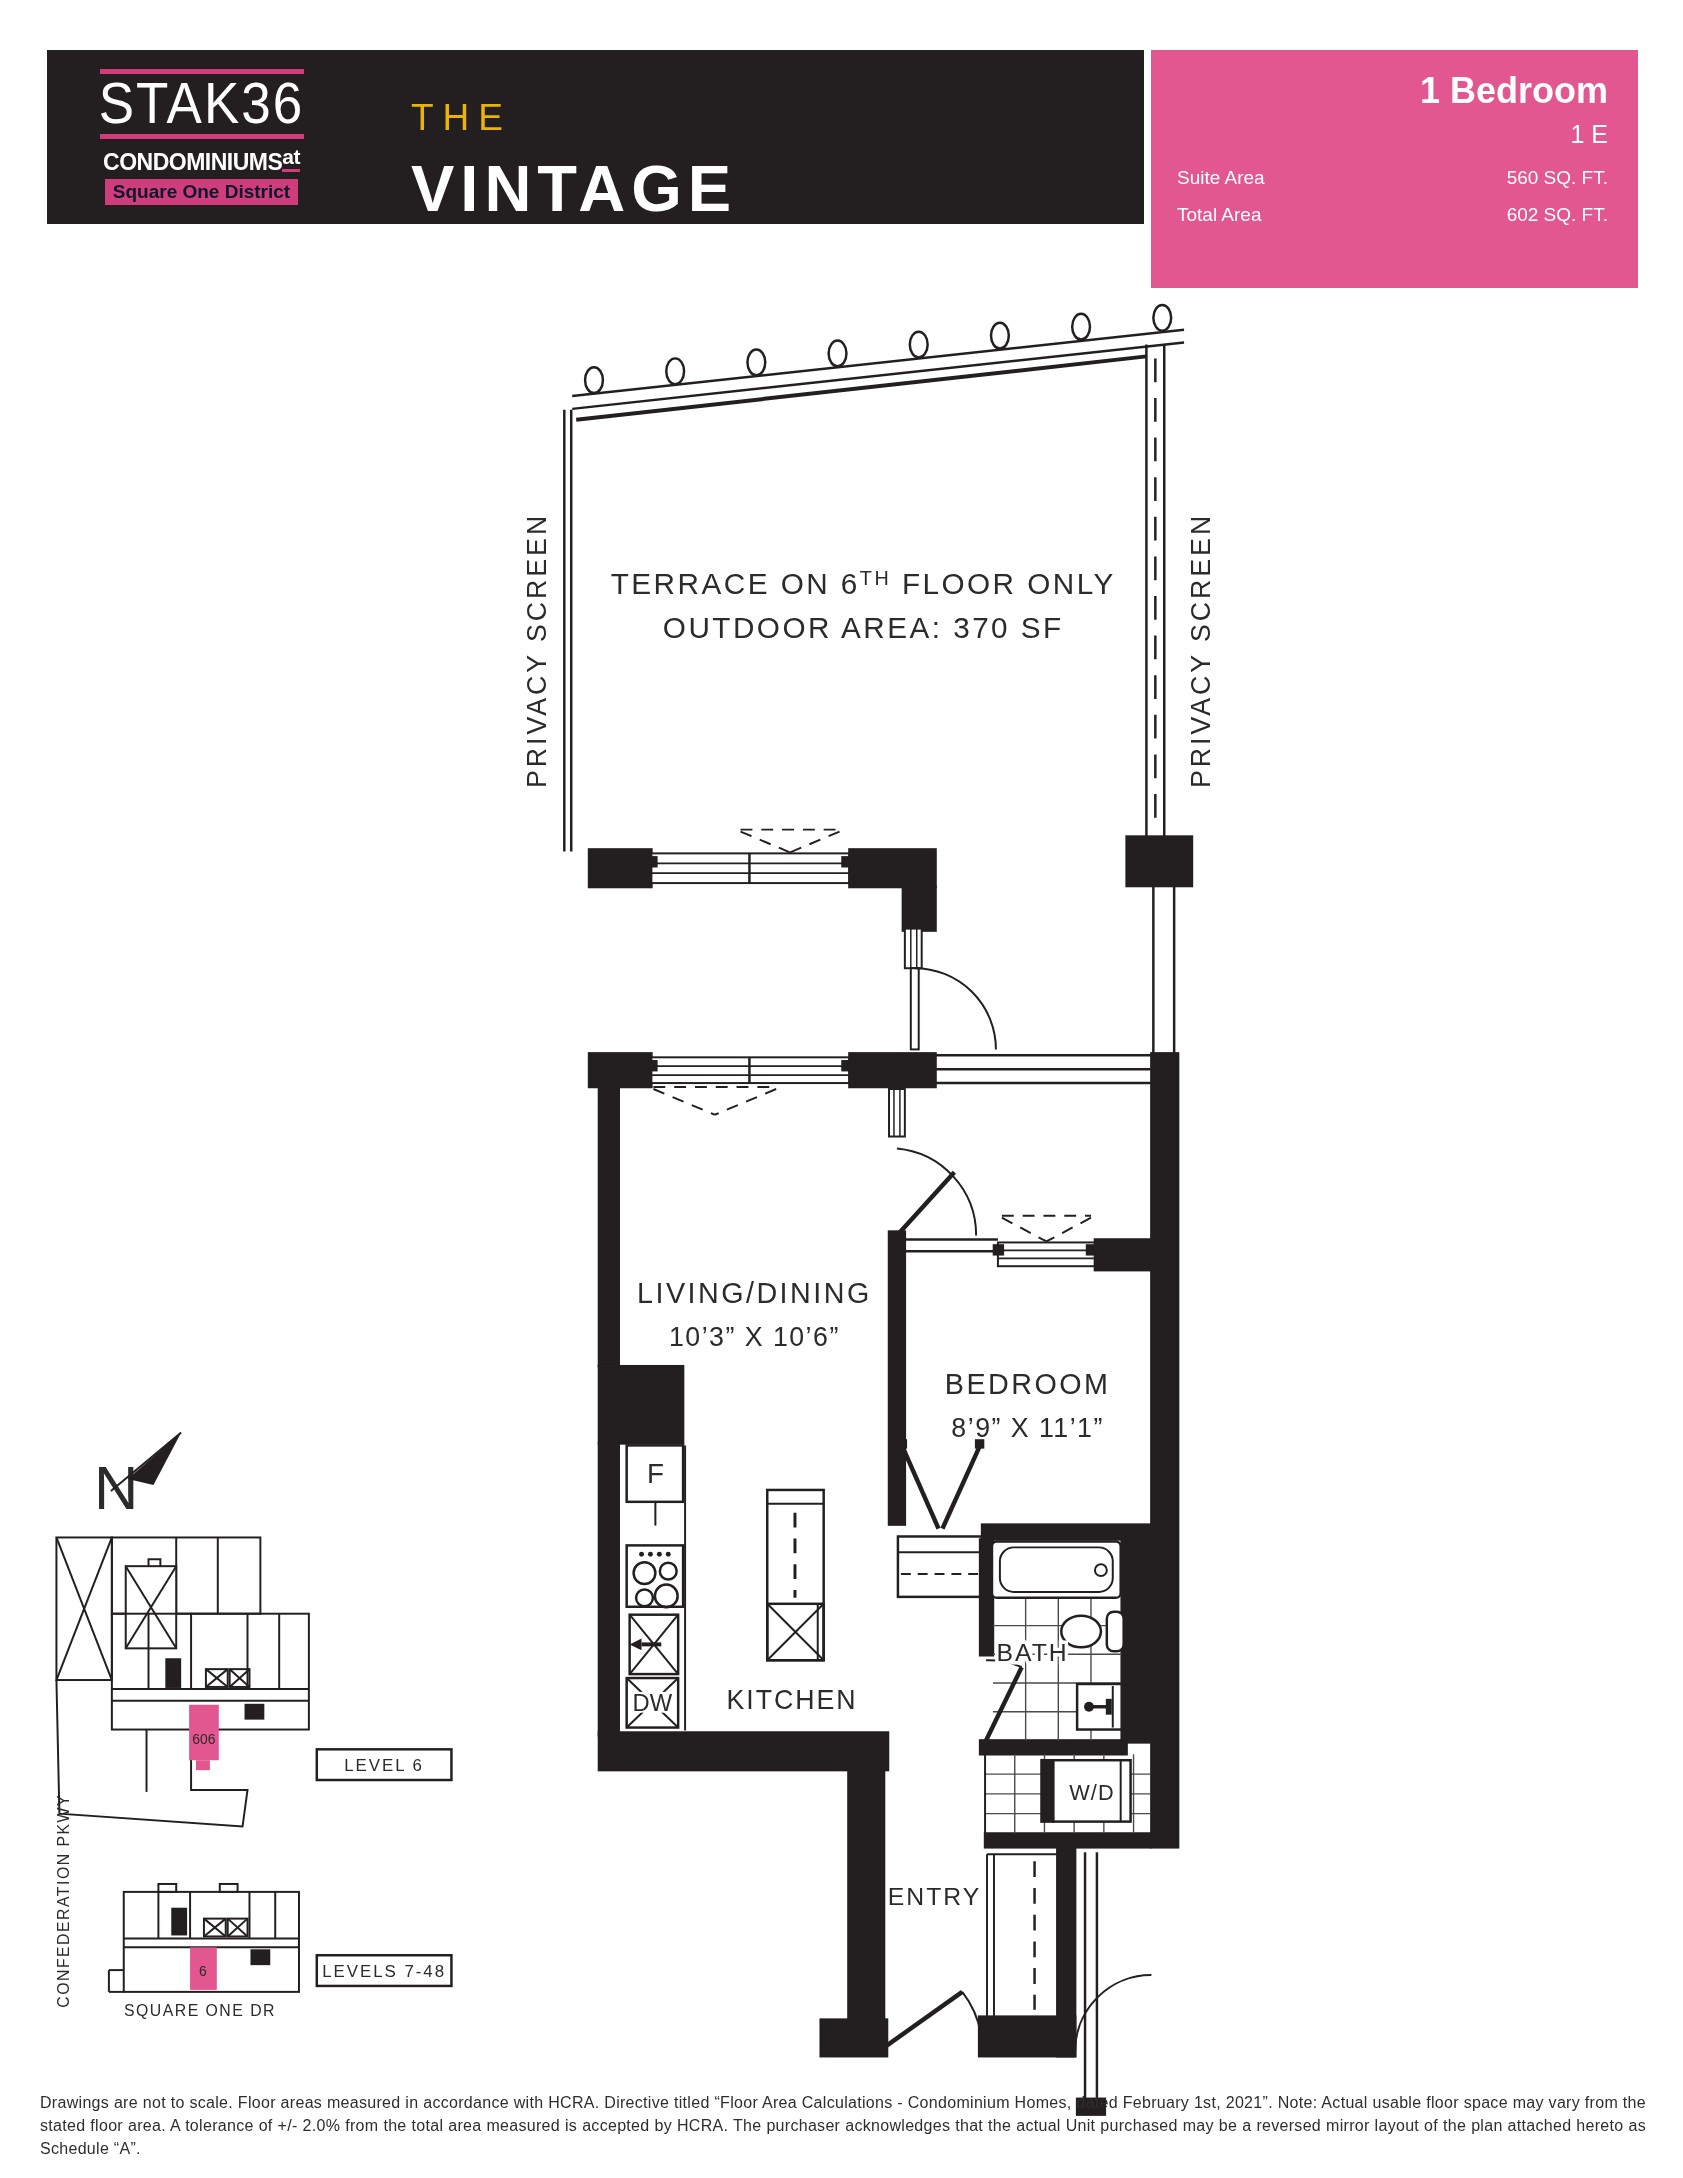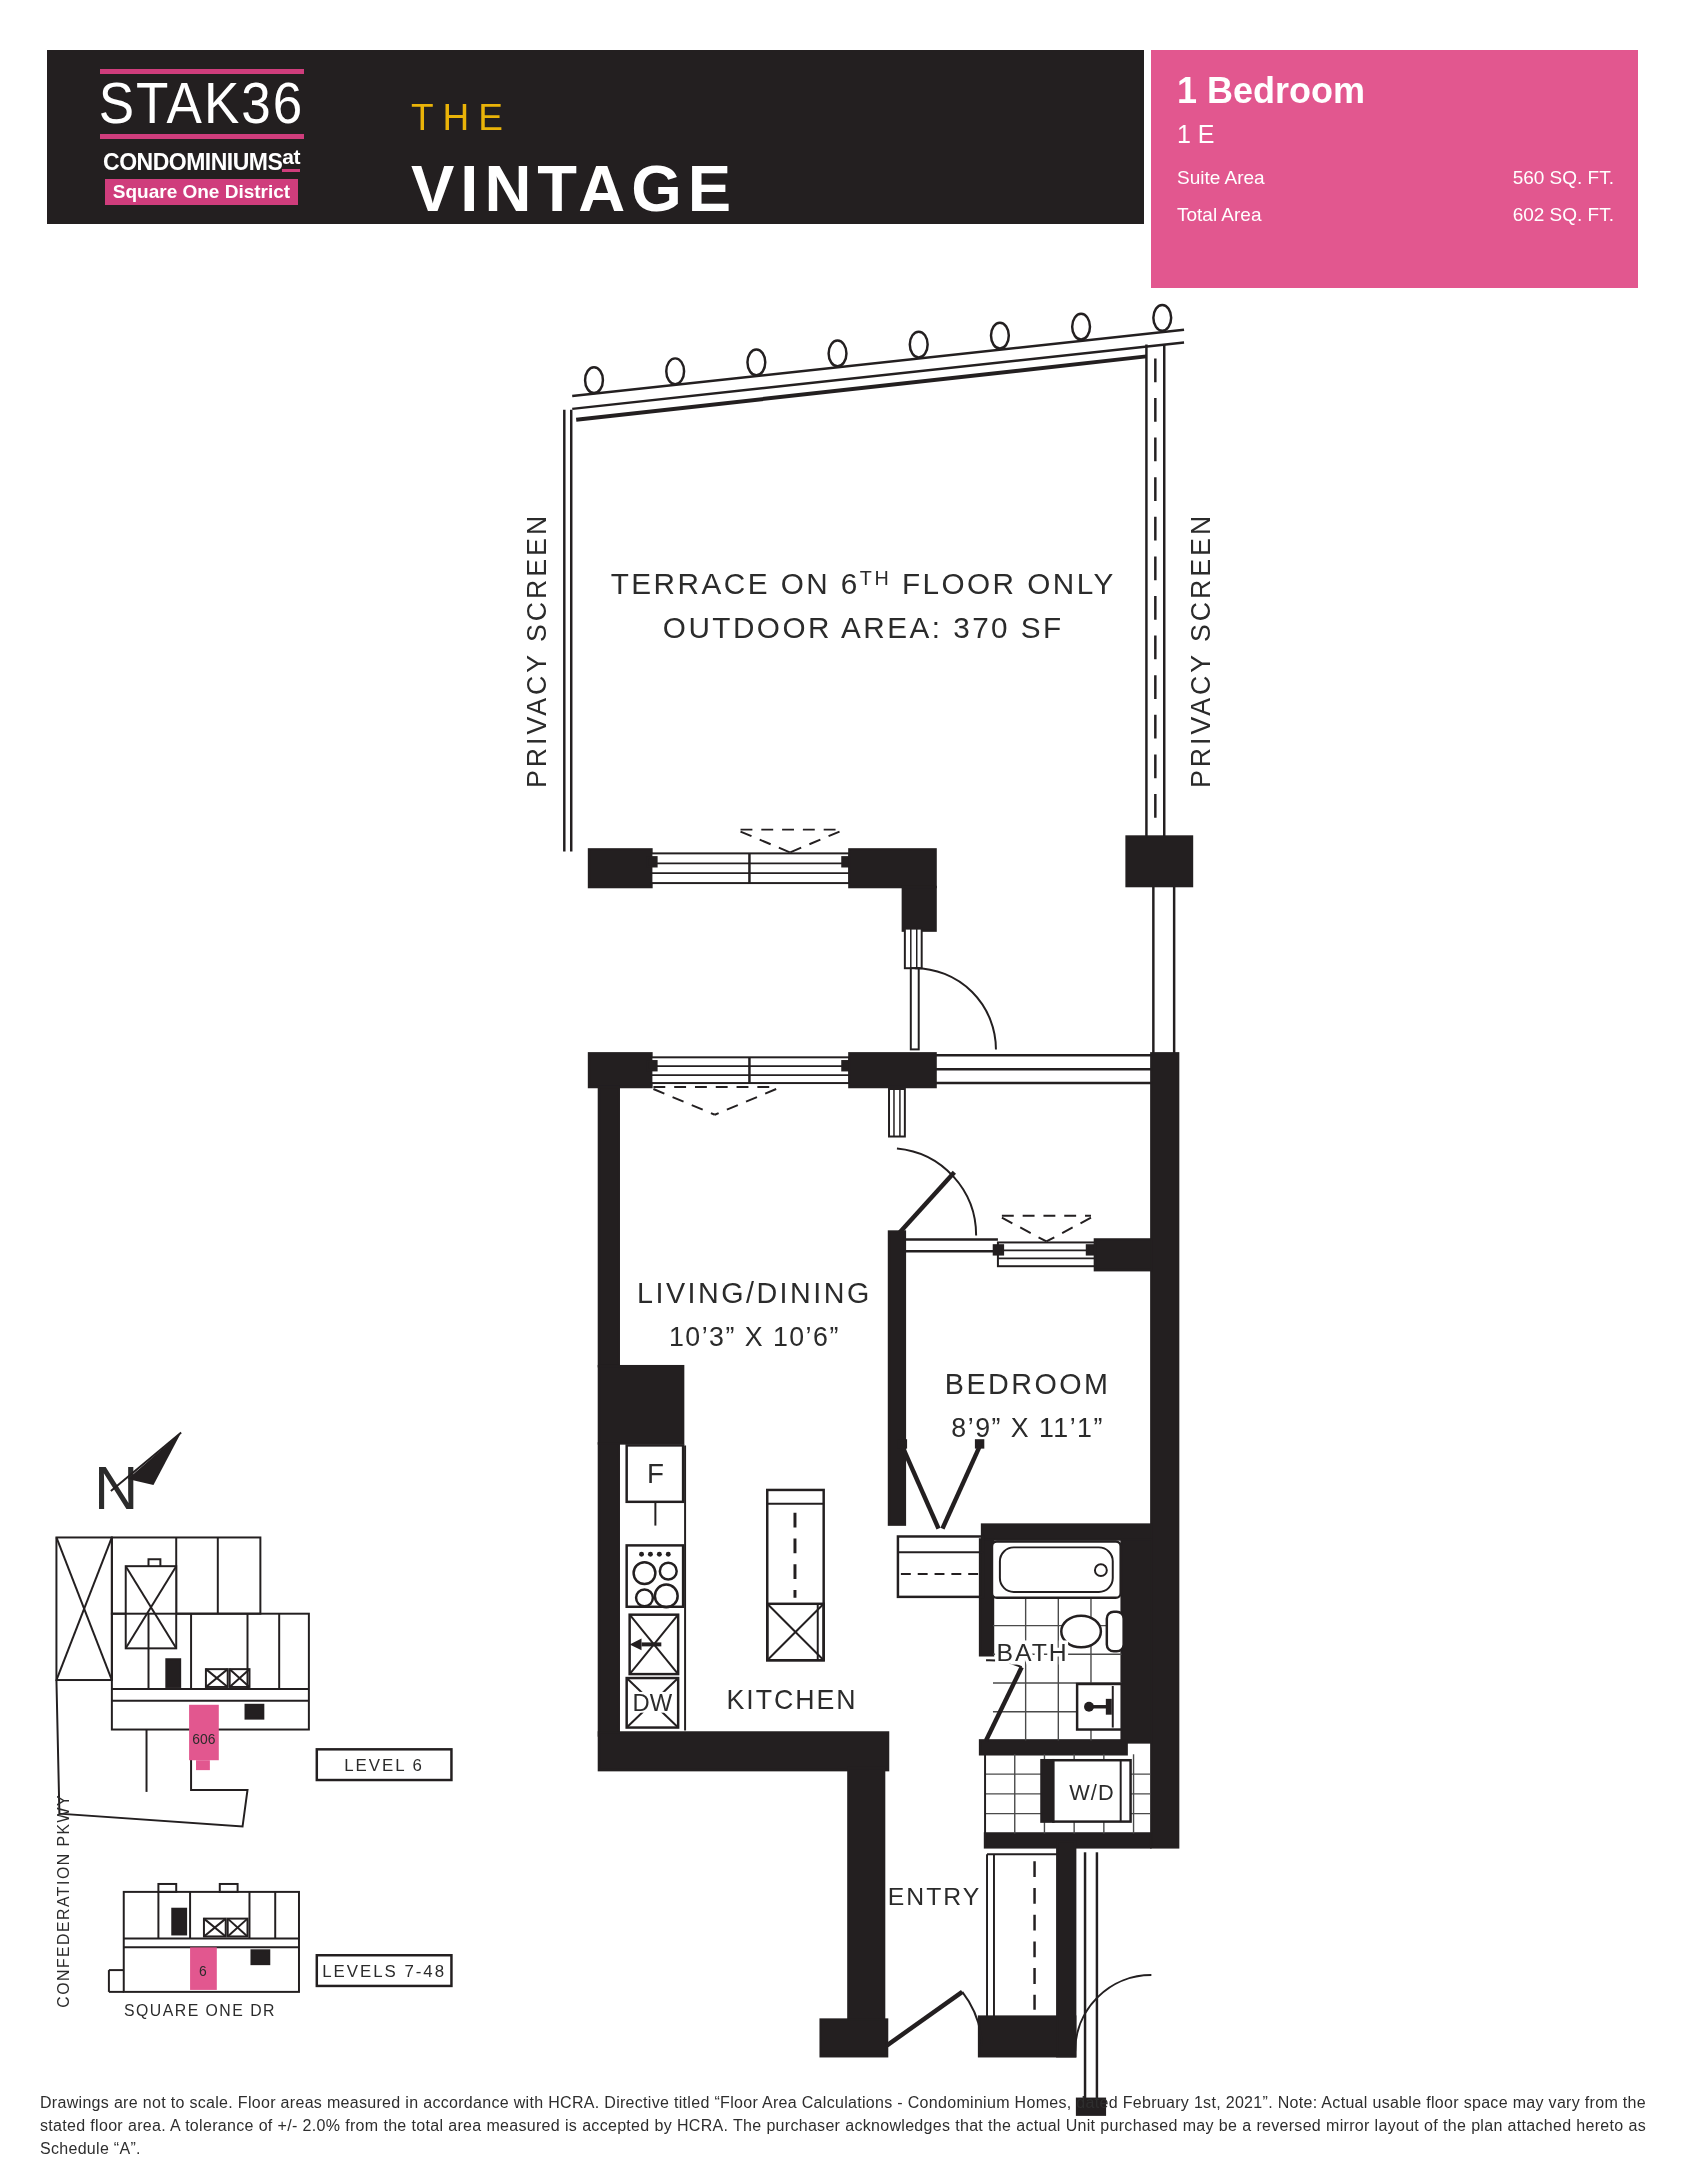--- a/index.html
+++ b/index.html
@@ -7,25 +7,25 @@
     width:1683px;height:2178px;position:relative;background:#ffffff;
     font-family:"Liberation Sans", sans-serif;color:#231f20;overflow:hidden;
   }
   
   .band{position:absolute;left:47px;top:50px;width:1090px;height:174px;background:#231f20;display:flex;padding-left:7px;}
   .logo{width:295px;height:100%;display:flex;flex-direction:column;align-items:center;justify-content:center;}
   .logo-rule{width:204px;height:5px;background:#cf3d7c;}
   .logo-brand{color:#fff;font-size:53px;letter-spacing:2px;line-height:1.05;margin:2px 0;font-weight:400;transform:scaleY(1.08);}
   .logo-sub1{color:#fff;font-size:23px;font-weight:700;letter-spacing:-0.5px;margin-top:6px;}
   .logo-sub1 .at{font-size:21px;vertical-align:6px;border-bottom:3px solid #cf3d7c;padding-bottom:1px;}
-  .logo-sub2{color:#ffffff;background:#cf3d7c;font-size:19px;font-weight:700;letter-spacing:0px;padding:2px 8px;margin-top:3px;}
+  .logo-sub2{color:#0f172a;background:#cf3d7c;font-size:19px;font-weight:700;letter-spacing:0px;padding:2px 8px;margin-top:3px;}
   .title-block{display:flex;flex-direction:column;justify-content:center;padding-left:62px;}
   .title-the{color:#eab308;font-size:37px;font-weight:400;letter-spacing:9px;margin-top:48px;}
   .title-name{color:#fff;font-size:65px;font-weight:700;letter-spacing:6px;margin-top:12px;}
-  .infobox{position:absolute;left:1151px;top:50px;width:487px;height:238px;background:#e2578f;color:#fff;box-sizing:border-box;padding:20px 24px 0 26px;}
+  .infobox{position:absolute;left:1151px;top:50px;width:487px;height:238px;background:#e2578f;color:#fff;box-sizing:border-box;padding:20px 30px 0 26px;text-align:right;}
   .info-type{font-size:36px;font-weight:700;margin-bottom:8px;}
   .info-unit{font-size:25px;margin-bottom:10px;}
   .info-row{display:flex;justify-content:space-between;font-size:19px;line-height:37px;}
   
   .plan-svg{position:absolute;left:0;top:0;width:1683px;height:2178px;}
   .plan-svg text{font-family:"Liberation Sans", sans-serif;fill:#2b2b2b;}
   
   .disclaimer{position:absolute;left:40px;top:2075px;width:1606px;font-size:16px;line-height:23px;
     letter-spacing:0.3px;color:#2e2e2e;text-align:justify;}
 </style>

